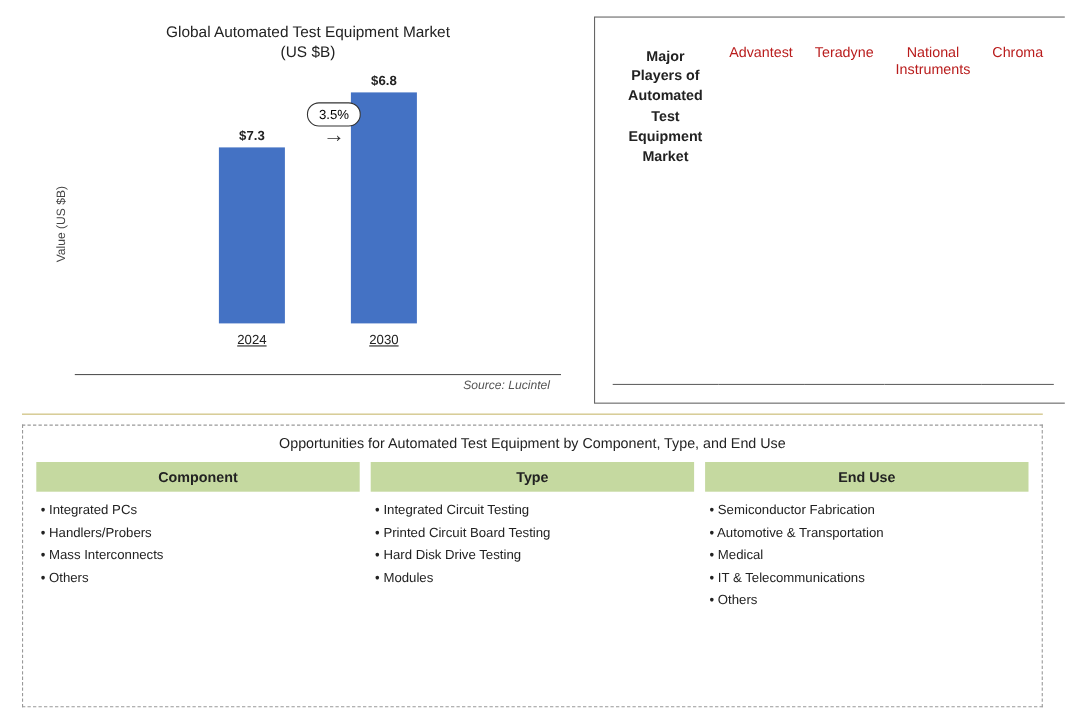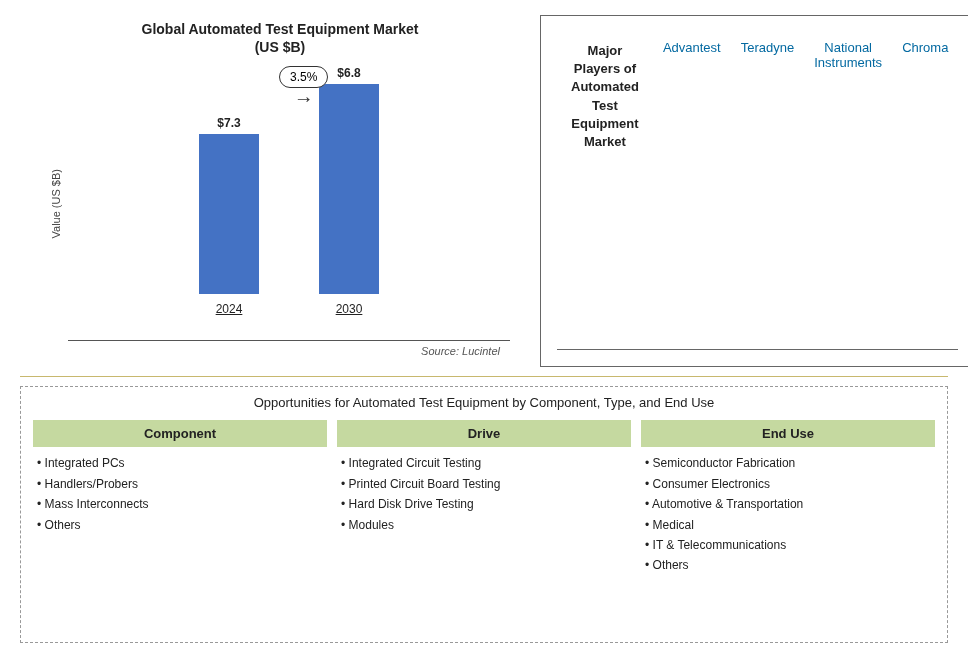--- a/index.html
+++ b/index.html
@@ -26,21 +26,21 @@
       flex: 0 0 500px;
       display: flex;
       flex-direction: column;
       align-items: center;
       padding: 10px 10px 10px 30px;
       position: relative;
     }
 
     .chart-title {
       font-size: 14px;
-      font-weight: bold;
+      font-weight: normal;
       text-align: center;
       color: #222;
       margin-bottom: 10px;
       line-height: 1.3;
     }
 
     .chart-body {
       display: flex;
       flex-direction: row;
       align-items: flex-end;
@@ -90,21 +90,21 @@
     .bar-label {
       font-size: 12px;
       color: #222;
       margin-top: 4px;
       text-decoration: underline;
     }
 
     
     .cagr-container {
       position: absolute;
-      top: 0;
+      top: 27px;
       left: 50%;
       transform: translateX(-10px);
       display: flex;
       flex-direction: column;
       align-items: center;
     }
 
     .cagr-bubble {
       border: 1.5px solid #333;
       border-radius: 30px;
@@ -146,21 +146,21 @@
       font-weight: bold;
       text-align: center;
       color: #222;
       padding: 10px 14px;
       border-bottom: 1.5px solid #666;
       line-height: 1.4;
     }
 
     .player-item {
       font-size: 13px;
-      color: #0369a1;
+      color: #b91c1c;
       text-align: center;
       padding: 8px 10px;
       border-bottom: 1.5px solid #666;
     }
 
     .player-item:last-child {
       border-bottom: none;
     }
 
     
@@ -284,34 +284,33 @@
       <div class="column-header">Component</div>
       <div class="column-content">
         <div class="item">Integrated PCs</div>
         <div class="item">Handlers/Probers</div>
         <div class="item">Mass Interconnects</div>
         <div class="item">Others</div>
       </div>
     </div>
 
     <div class="column">
-      <div class="column-header">Drive</div>
+      <div class="column-header">Type</div>
       <div class="column-content">
         <div class="item">Integrated Circuit Testing</div>
         <div class="item">Printed Circuit Board Testing</div>
         <div class="item">Hard Disk Drive Testing</div>
         <div class="item">Modules</div>
       </div>
     </div>
 
     <div class="column">
       <div class="column-header">End Use</div>
       <div class="column-content">
         <div class="item">Semiconductor Fabrication</div>
-        <div class="item">Consumer Electronics</div>
         <div class="item">Automotive &amp; Transportation</div>
         <div class="item">Medical</div>
         <div class="item">IT &amp; Telecommunications</div>
         <div class="item">Others</div>
       </div>
     </div>
 
   </div>
 </div>
 

